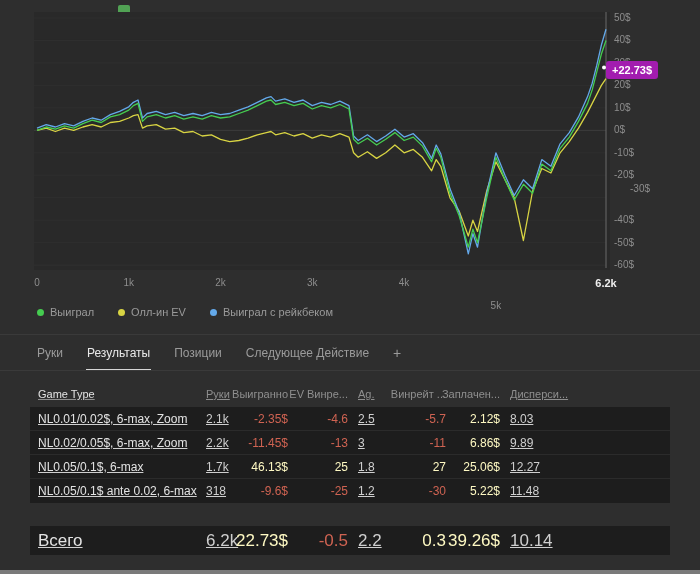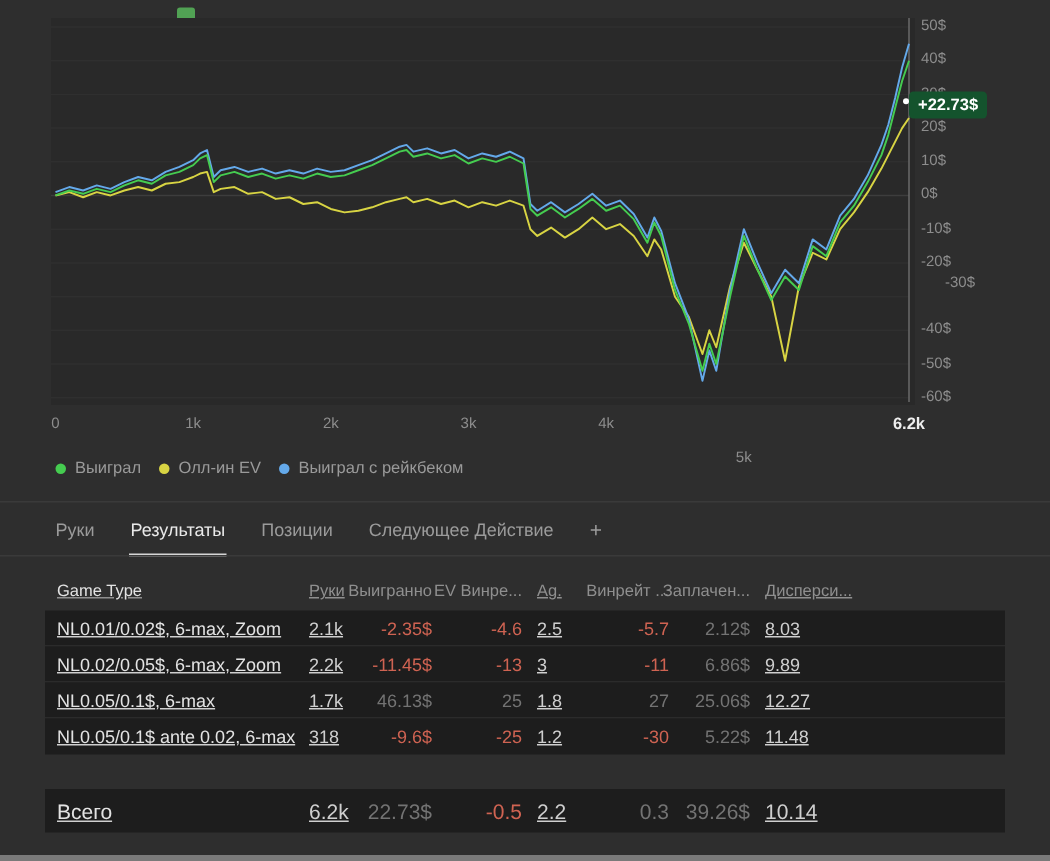--- a/index.html
+++ b/index.html
@@ -19,25 +19,25 @@
     background:#292929;
   }
   .chart-panel svg{display:block;width:576px;height:258px;}
   .y-axis{position:absolute;left:614px;top:0;width:50px;height:285px;}
   .y-tick{position:absolute;left:0;font-size:10px;color:#8d8d8d;line-height:14px;}
   .x-axis{position:absolute;left:34px;top:277px;width:610px;height:16px;}
   .x-tick{position:absolute;top:0;font-size:10px;color:#8d8d8d;transform:translateX(-50%);white-space:nowrap;}
   .x-tick.strong{color:#efefef;font-weight:bold;font-size:11px;}
   .result-badge{
     position:absolute;left:606px;top:61px;z-index:6;
-    background:#14532d;color:#ffffff;font-size:11px;font-weight:bold;
+    background:#a21caf;color:#ffffff;font-size:11px;font-weight:bold;
     padding:3px 6px;border-radius:3px;white-space:nowrap;
   }
   .legend{
-    position:absolute;left:37px;top:306px;display:flex;gap:12px;
+    position:absolute;left:37px;top:306px;display:flex;gap:24px;
     align-items:center;font-size:11px;color:#9a9a9a;
   }
   .legend-item{display:flex;align-items:center;cursor:pointer;}
   .legend-dot{width:7px;height:7px;border-radius:50%;display:inline-block;margin-right:6px;}
   .divider{position:absolute;left:0;width:700px;height:1px;background:#3a3a3a;}
   .divider.d1{top:334px;}
   .divider.d2{top:370px;}
   .tabs{
     position:absolute;left:36px;top:341px;display:flex;gap:22px;
     font-size:12px;color:#9b9b9b;align-items:flex-start;
@@ -55,29 +55,29 @@
     color:#8f8f8f;font-size:11px;box-sizing:border-box;
   }
   .tbody{position:absolute;left:30px;top:407px;width:640px;}
   .trow{
     height:24px;background:#1d1d1d;color:#cfcfcf;font-size:12px;
     border-bottom:1px solid #2b2b2b;box-sizing:border-box;cursor:default;
   }
   .trow:last-child{border-bottom:none;}
   .trow-total{
     position:absolute;left:30px;top:526px;width:640px;height:29px;
-    background:#1d1d1d;color:#cfcfcf;font-size:14px;box-sizing:border-box;
+    background:#1d1d1d;color:#cfcfcf;font-size:17px;box-sizing:border-box;
   }
   .cell{white-space:nowrap;}
   .cell > span{white-space:nowrap;}
   .cell.r{direction:rtl;text-align:right;}
   .cell.r > span{direction:ltr;unicode-bidi:isolate;display:inline-block;}
   .cell.c-game{color:#e3e3e3;}
   .neg{color:#cf6352;}
-  .pos{color:#737373;}
+  .pos{color:#fef9c3;}
   .bottom-bar{position:absolute;left:0;bottom:0;width:700px;height:4px;background:#7a7a7a;}
 </style>
 </head>
 <body>
 
 <div class="page">
 
   <div class="mini-icon"></div>
 
   <div class="chart-panel">

